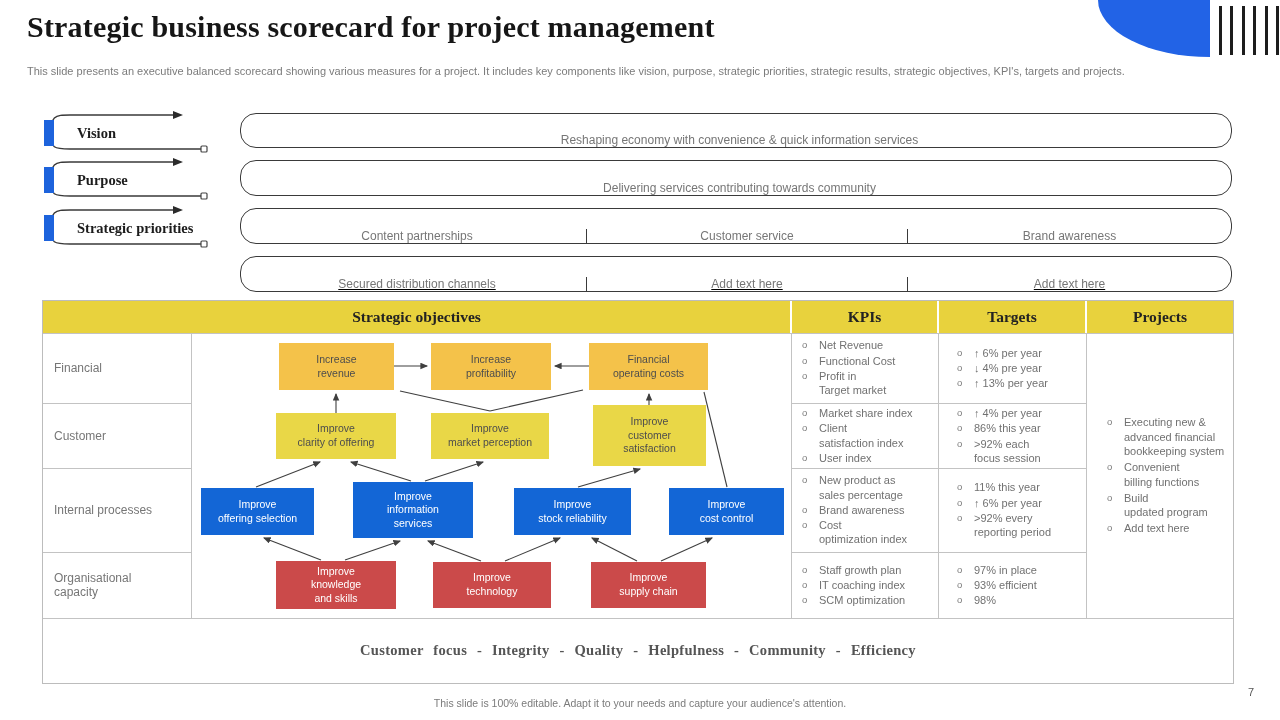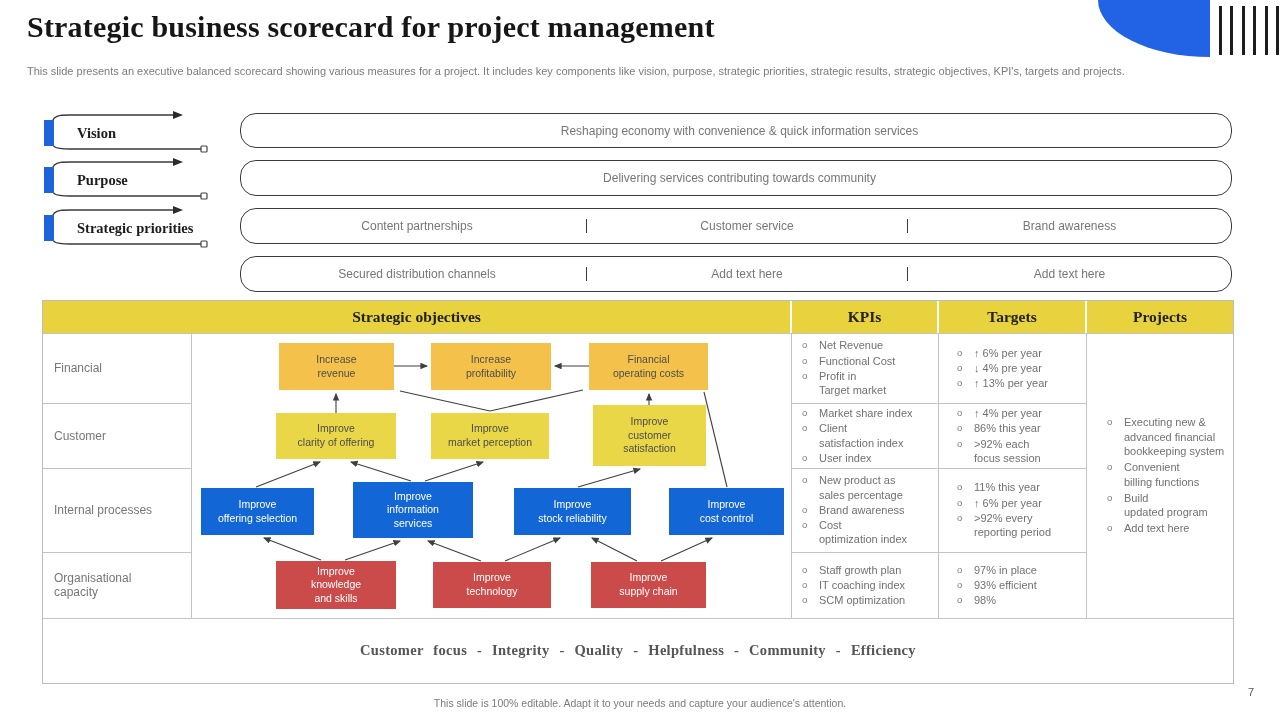--- a/index.html
+++ b/index.html
@@ -14,21 +14,21 @@
   .decor-bars{position:absolute;left:1219px;top:6px;width:60px;height:49px;display:flex;
               justify-content:space-between;}
   .decor-bars i{display:block;width:3px;height:100%;background:#1d1d1d;}
   
   .llabel{position:absolute;left:42px;width:215px;height:44px;}
   .llabel svg{position:absolute;left:0;top:0;overflow:visible;}
   .llabel .txt{position:absolute;left:35px;top:50%;transform:translateY(-50%);
                font-family:"Liberation Serif",serif;font-weight:700;font-size:14.5px;color:#1c1c1c;}
   
   .stmt{position:absolute;left:240px;width:992px;border:1.5px solid #3a3a3a;border-radius:16px;
-        display:flex;align-items:center;background:#fff;box-sizing:border-box;padding-left:7px;}
+        display:flex;align-items:flex-end;background:#fff;box-sizing:border-box;padding-left:7px;}
   .stmt .cell{display:flex;align-items:center;justify-content:center;font-size:12px;color:#767676;
               text-align:center;}
   .stmt .cell + .cell{border-left:1.5px solid #3a3a3a;}
   
   .bsc{position:absolute;left:42px;top:300px;width:1190px;height:382px;border:1px solid #bcbcbc;
        box-sizing:content-box;}
   .hline,.vline{position:absolute;background:#c3c3c3;}
   .hcell{position:absolute;top:0;height:32px;background:#e8d23d;display:flex;align-items:center;
          justify-content:center;font-family:"Liberation Serif",serif;font-weight:700;
          font-size:15.5px;color:#222222;}
@@ -108,21 +108,21 @@
     <div class="cell" style="flex:1;">Reshaping economy with convenience &amp; quick information services</div>
   </div>
   <div class="stmt" style="top:160px;height:36px;">
     <div class="cell" style="flex:1;">Delivering services contributing towards community</div>
   </div>
   <div class="stmt" style="top:208px;height:36px;">
     <div class="cell" style="width:338px;">Content partnerships</div>
     <div class="cell" style="width:320px;">Customer service</div>
     <div class="cell" style="flex:1;">Brand awareness</div>
   </div>
-  <div class="stmt" style="top:256px;height:36px;">
+  <div class="stmt" style="top:256px;height:36px;text-decoration:underline;">
     <div class="cell" style="width:338px;">Secured distribution channels</div>
     <div class="cell" style="width:320px;">Add text here</div>
     <div class="cell" style="flex:1;">Add text here</div>
   </div>
 
   <div class="bsc">
 
     <div class="hcell" style="left:0;width:747px;">Strategic objectives</div>
     <div class="hcell" style="left:749px;width:145px;">KPIs</div>
     <div class="hcell" style="left:896px;width:146px;">Targets</div>

